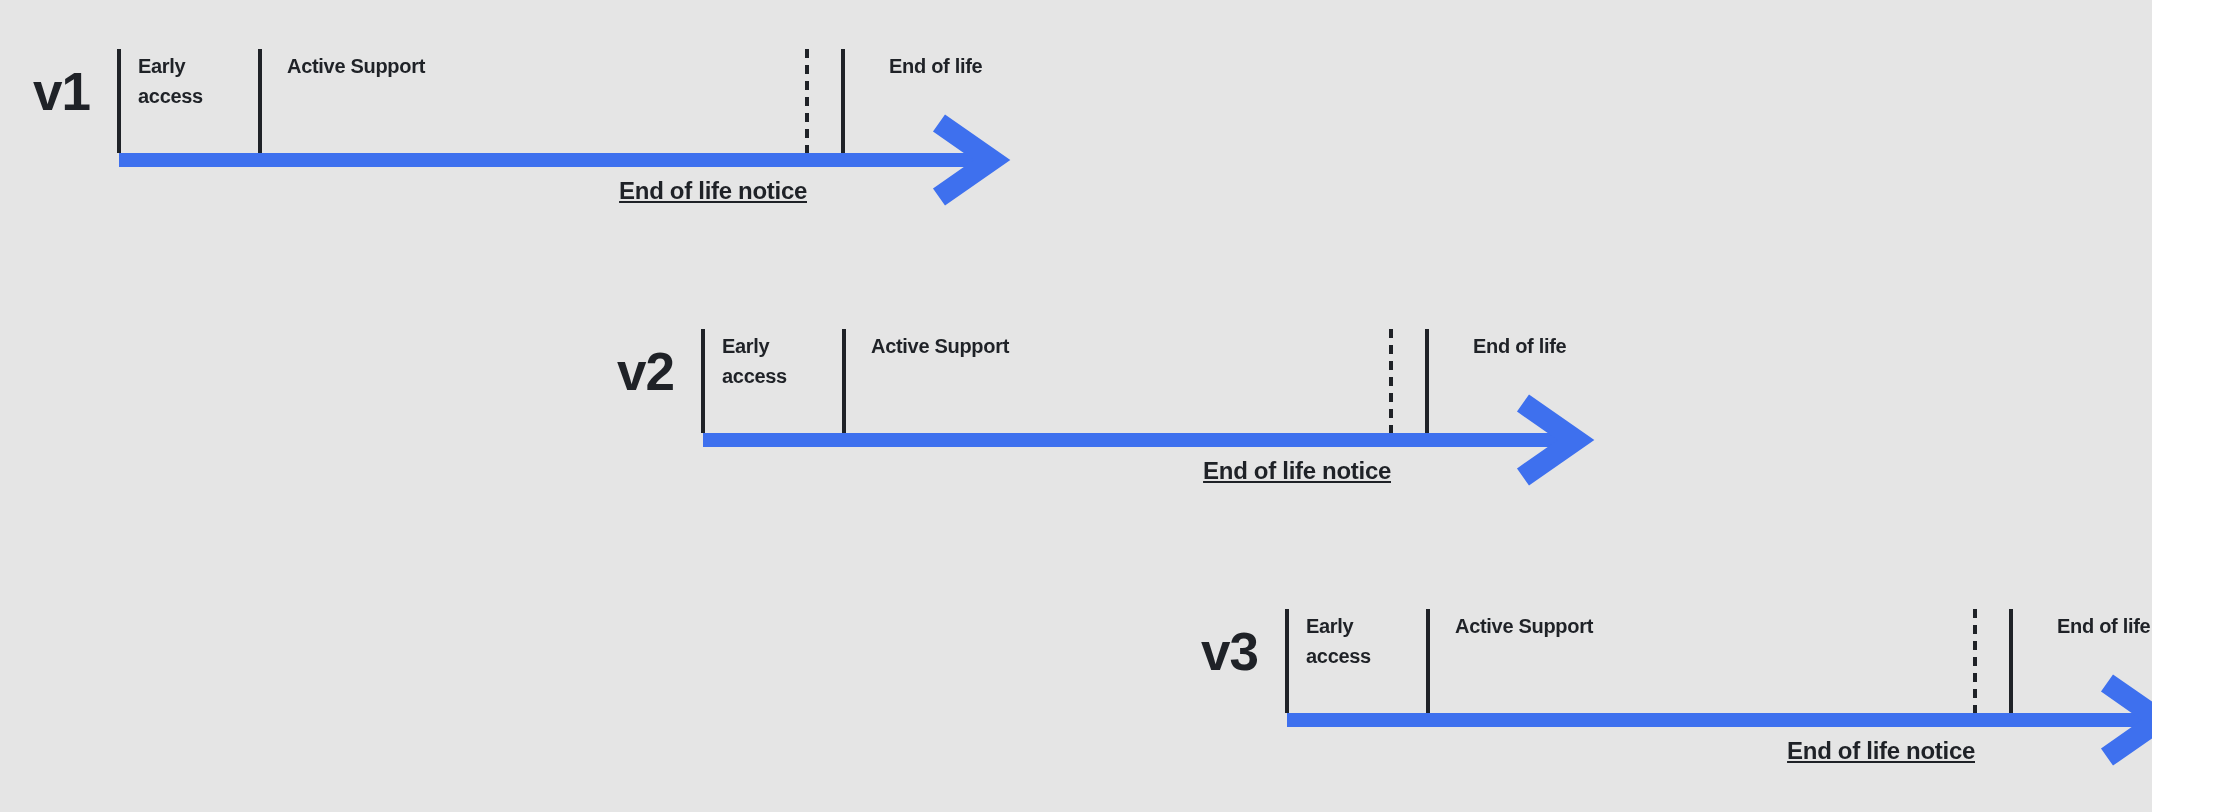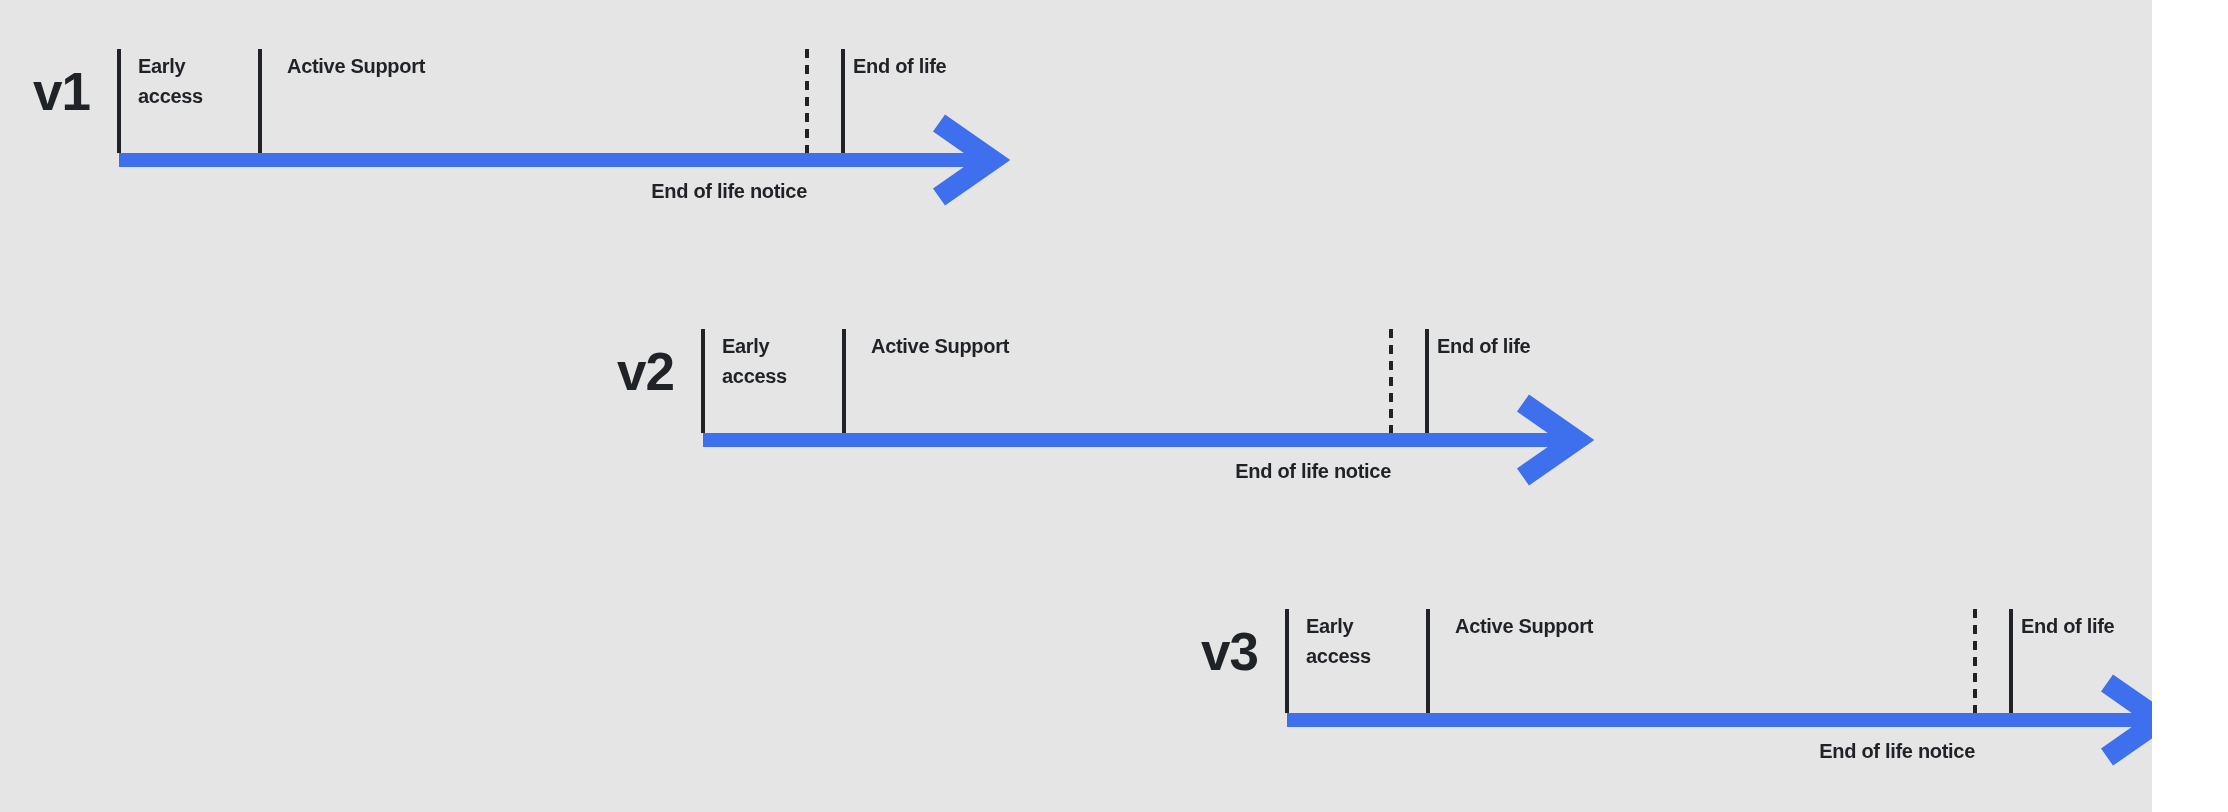--- a/index.html
+++ b/index.html
@@ -66,32 +66,33 @@
   .phase-label{
     position:absolute;
     top:2px;
     font-size:20px;
     font-weight:700;
     line-height:30px;
     letter-spacing:-0.3px;
   }
   .label-early{ left:19px; width:104px; }
   .label-active{ left:168px; white-space:nowrap; }
-  .label-eol{ left:734px; white-space:nowrap; }
+  .label-eol{ left:770px; white-space:nowrap; }
   .label-notice{
     position:absolute;
     left:268px;
     top:127px;
     width:420px;
     text-align:right;
-    font-size:20px;
+    font-size:24px;
     font-weight:700;
     line-height:30px;
     letter-spacing:-0.3px;
     white-space:nowrap;
+    text-decoration:underline;
   }
 </style>
 </head>
 <body>
 
 <div class="canvas">
 
   <div class="timeline-row" style="left:119px;top:49px">
     <div class="version-label">v1</div>
     <svg class="row-svg" viewBox="0 0 930 170">

